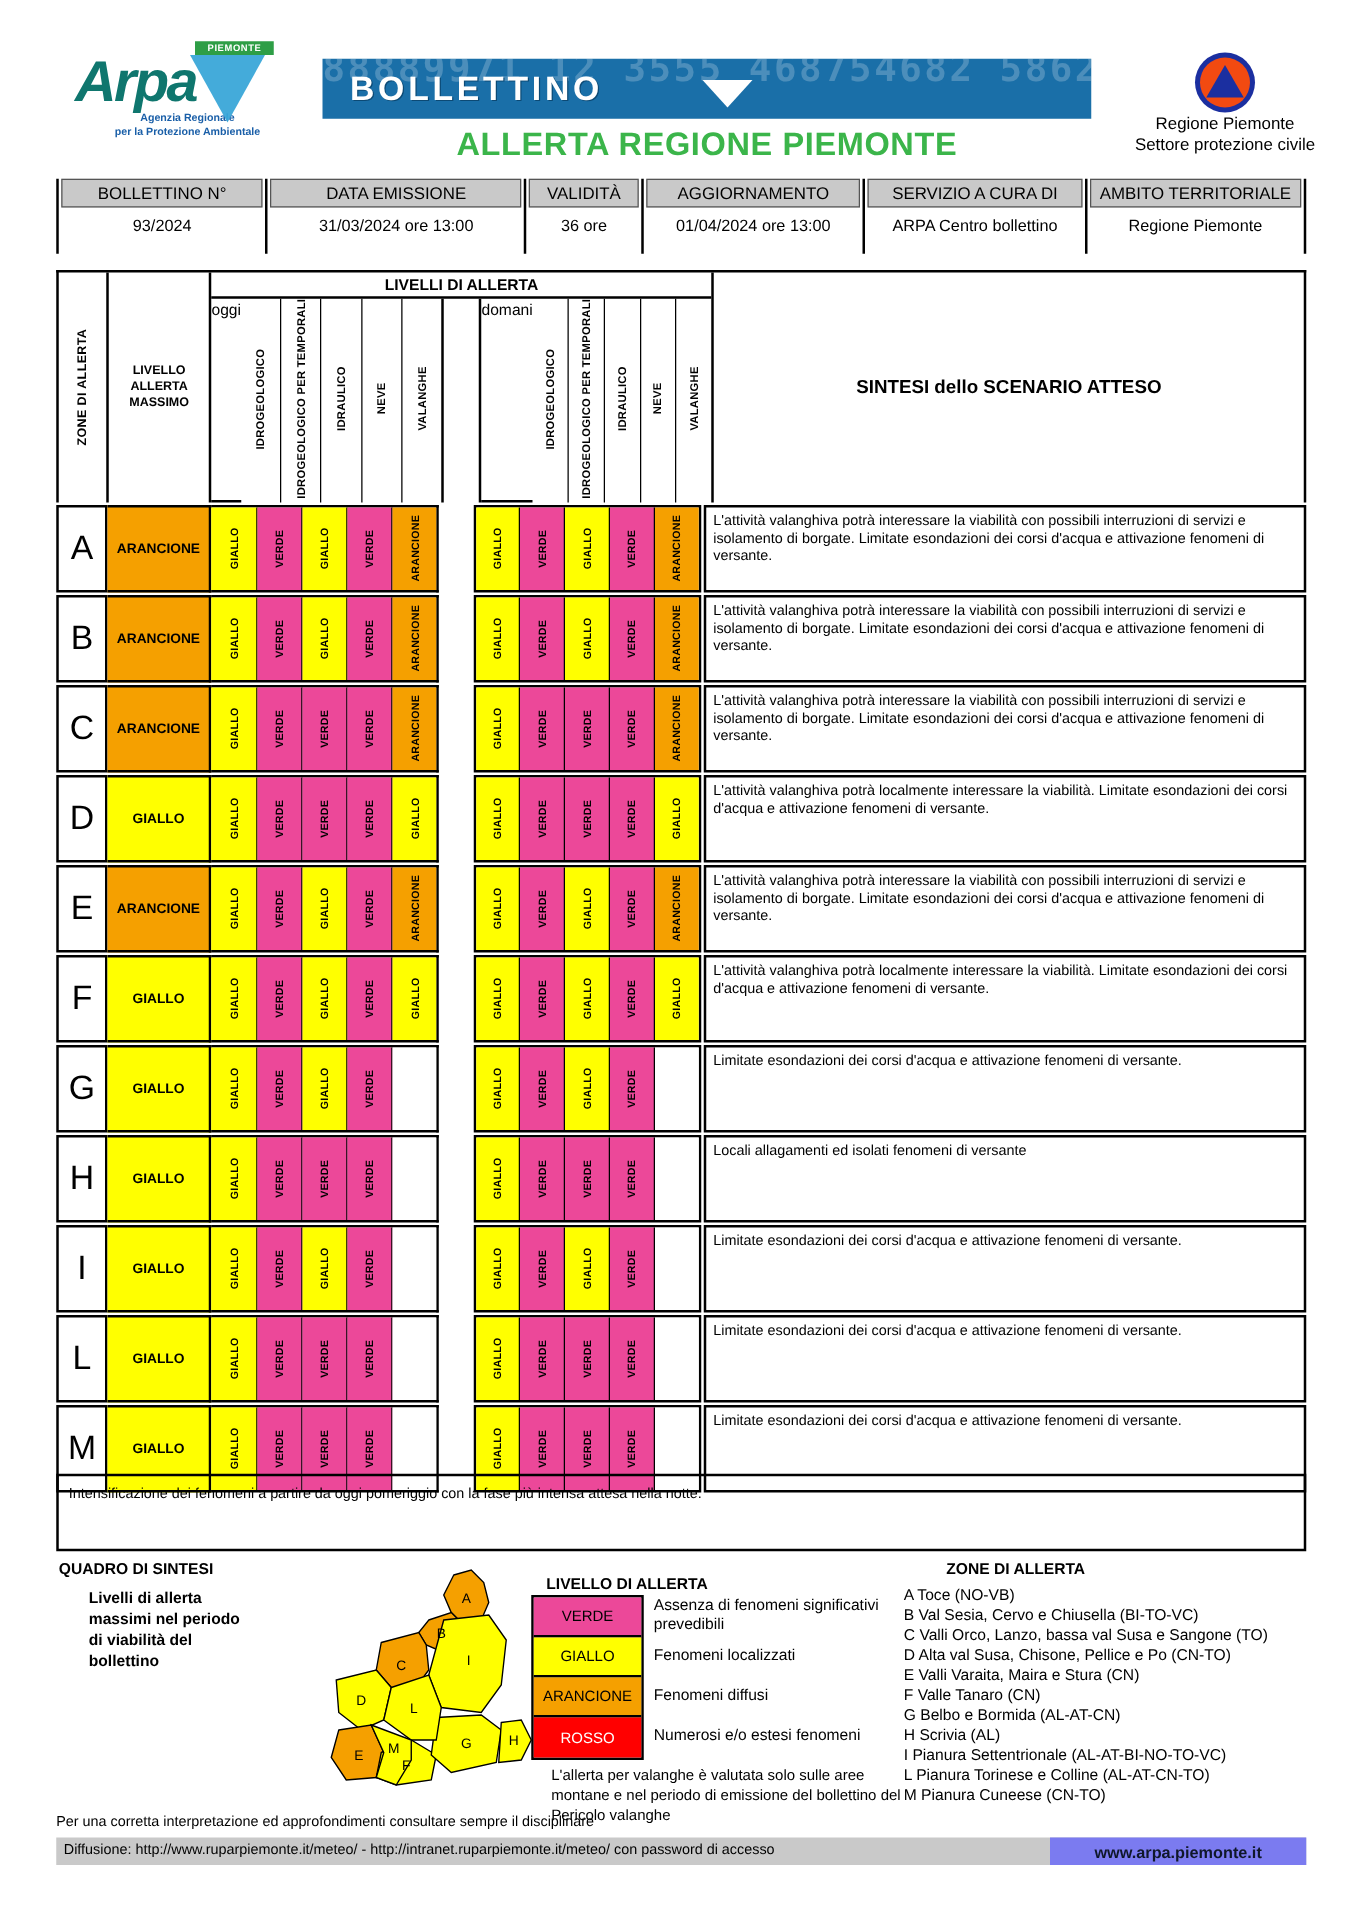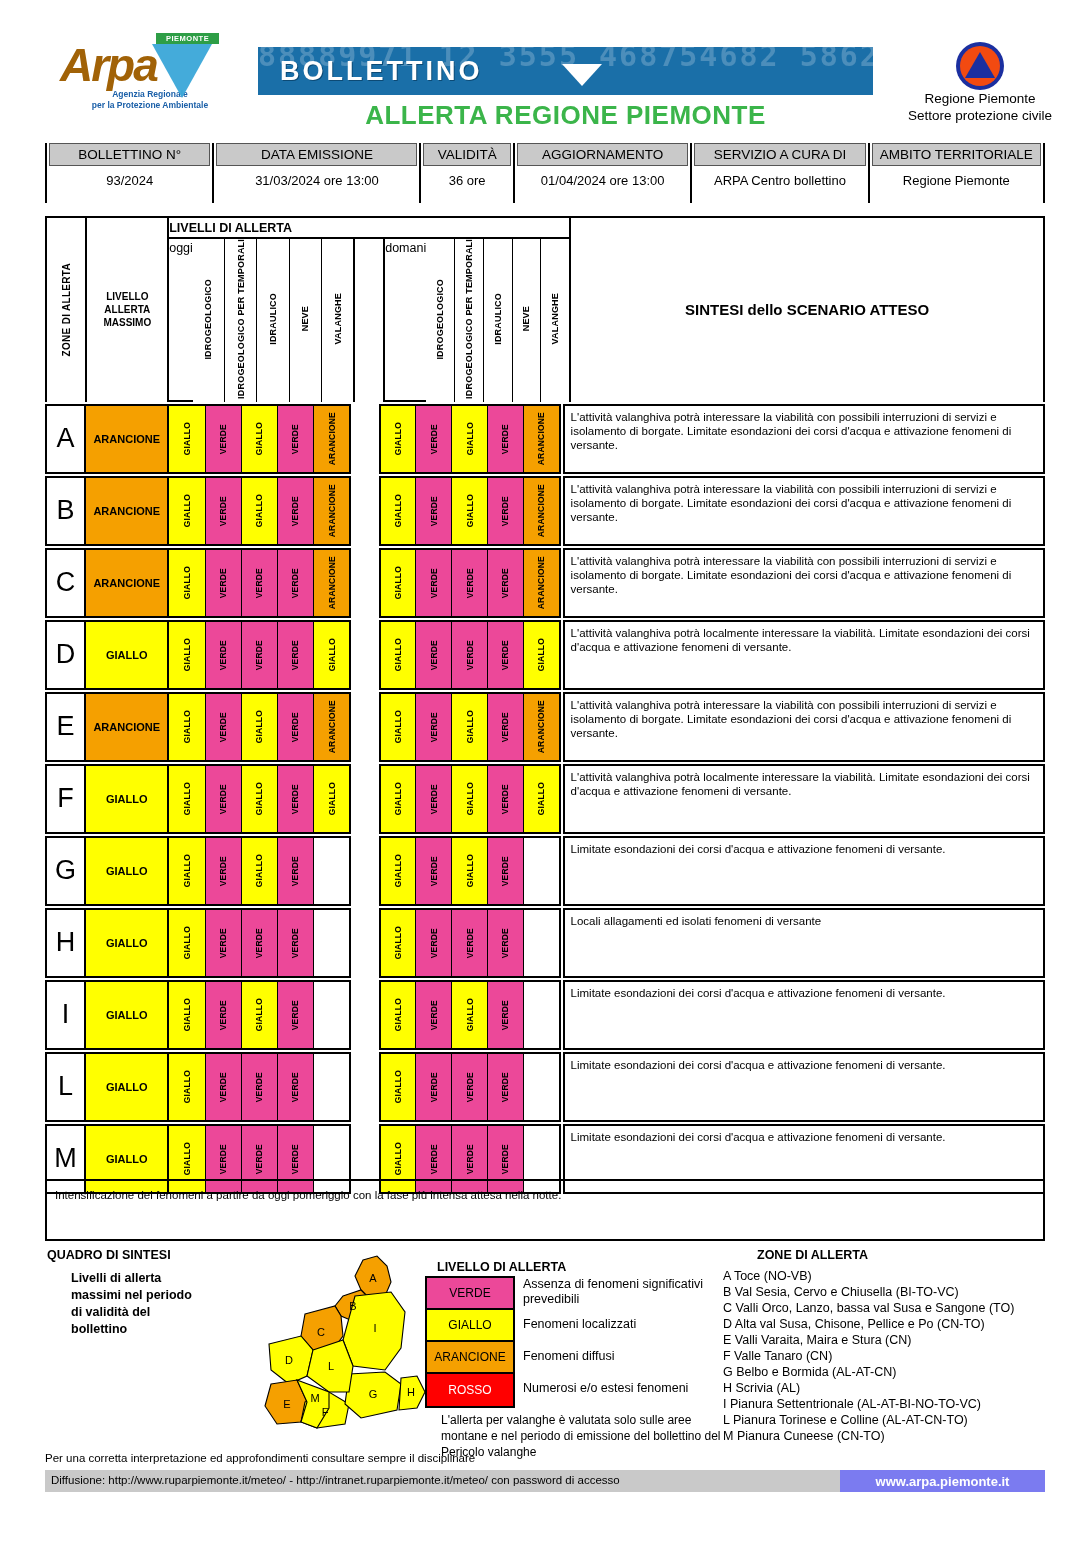--- a/index.html
+++ b/index.html
@@ -14,21 +14,21 @@
   }
 
   
   .header { position:relative; height:138px; }
   .arpa-logo {
     position:absolute; left:60px; top:42px; width:180px; height:72px;
   }
   .arpa-word {
     font-family:"Liberation Sans", sans-serif;
     font-weight:bold; font-style:italic; font-size:46px;
-    color:#a16207; letter-spacing:-2px; line-height:46px;
+    color:#0f766e; letter-spacing:-2px; line-height:46px;
   }
   .arpa-sub {
     font-size:8.5px; font-weight:bold; color:#1a5fa8;
     line-height:10px; text-align:center; margin-top:1px;
   }
   .arpa-pie {
     position:absolute; left:96px; top:-9px;
     background:#2e9e46; color:#fff; font-size:7.5px; font-weight:bold;
     padding:1px 10px; letter-spacing:.5px;
   }
@@ -85,21 +85,21 @@
   .tbl { position:absolute; left:45px; top:216px; width:1000px; }
   .thead { display:flex; border:2px solid #000; border-bottom:none; }
   .th-zone, .th-max { border-right:2px solid #000; display:flex; align-items:center; justify-content:center; }
   .th-zone { width:42px; }
   .th-max  { width:85px; }
   .vtext { writing-mode:vertical-rl; transform:rotate(180deg); }
   .th-zone span { font-size:10px; font-weight:bold; letter-spacing:.3px; }
   .th-max span  { font-size:10px; font-weight:bold; line-height:13px; text-align:center; }
 
   .th-levels { flex:1; display:flex; flex-direction:column; }
-  .lvl-title { text-align:left; font-size:12.5px; font-weight:bold; padding:3px 0 2px; border-bottom:2px solid #000; }
+  .lvl-title { text-align:center; font-size:12.5px; font-weight:bold; padding:3px 0 2px; border-bottom:2px solid #000; }
   .day-row { display:flex; flex:1; }
   .day-block { display:flex; flex-direction:row; }
   .day-block.today { width:186px; border-right:2px solid #000; }
   .day-gap { width:28px; }
   .day-block.tomorrow { width:186px; border-left:2px solid #000; }
   .day-name { text-align:center; font-size:12.5px; padding:2px 0 1px; border-bottom:2px solid #000; }
   .cat-row { display:flex; flex:1; }
   .cat { flex:1; border-right:1px solid #000; display:flex; align-items:center; justify-content:center; padding-bottom:3px; }
   .cat:last-child { border-right:none; }
   .cat span { font-size:9px; font-weight:bold; line-height:10px; text-align:center; letter-spacing:.2px; }
@@ -164,21 +164,21 @@
   .zonebox .ttl { font-size:12.5px; font-weight:bold; margin-left:34px; }
   .zonebox ul { list-style:none; margin:6px 0 0 0; padding:0; }
   .zonebox li { font-size:12.5px; line-height:16px; }
 
   
   .footnote { position:absolute; left:45px; top:1452px; font-size:11.5px; }
   .footbar { position:absolute; left:45px; top:1470px; width:1000px; height:22px; background:#c9c9c9; }
   .footbar .txt { position:absolute; left:6px; top:4px; font-size:11.5px; }
   .footbar .site {
     position:absolute; right:0; top:0; width:205px; height:22px; background:#7b7bf0;
-    color:#ffffff; font-size:13px; font-weight:bold; display:flex; align-items:center; justify-content:center;
+    color:#0f172a; font-size:13px; font-weight:bold; display:flex; align-items:center; justify-content:center;
   }
 </style>
 </head>
 <body>
 
 <div class="header">
 
   <div class="arpa-logo">
     <div class="arpa-tri"></div>
     <div class="arpa-pie">PIEMONTE</div>
@@ -720,21 +720,21 @@
     </div>
 </div>
 
 <div class="notebox">
   <span>Intensificazione dei fenomeni a partire da oggi pomeriggio con la fase più intensa attesa nella notte.</span>
 </div>
 
 <div class="legend">
 
   <div class="quadro-title">QUADRO DI SINTESI</div>
-  <div class="quadro-text">Livelli di allerta massimi nel periodo di validità del bollettino</div>
+  <div class="quadro-text">Livelli di allerta massimi nel periodo di viabilità del bollettino</div>
 
   <div class="map">
     <svg width="200" height="180" viewBox="0 0 200 180">
       <g stroke="#000" stroke-width="1.1" id="map-shapes">
         <polygon points="118,8 132,4 142,14 146,30 140,44 126,48 116,38 110,24" fill="#f5a000"></polygon>
         <polygon points="98,44 116,38 126,48 124,62 110,70 96,64 90,54" fill="#f5a000"></polygon>
         <polygon points="60,62 90,54 96,64 98,84 86,100 68,98 56,84" fill="#f5a000"></polygon>
         <polygon points="24,92 56,84 68,98 62,124 44,132 26,118" fill="#ffff00"></polygon>
         <polygon points="26,132 52,128 62,150 56,170 32,172 20,154" fill="#f5a000"></polygon>
         <polygon points="60,150 84,140 104,152 100,172 72,176 56,170" fill="#ffff00"></polygon>

